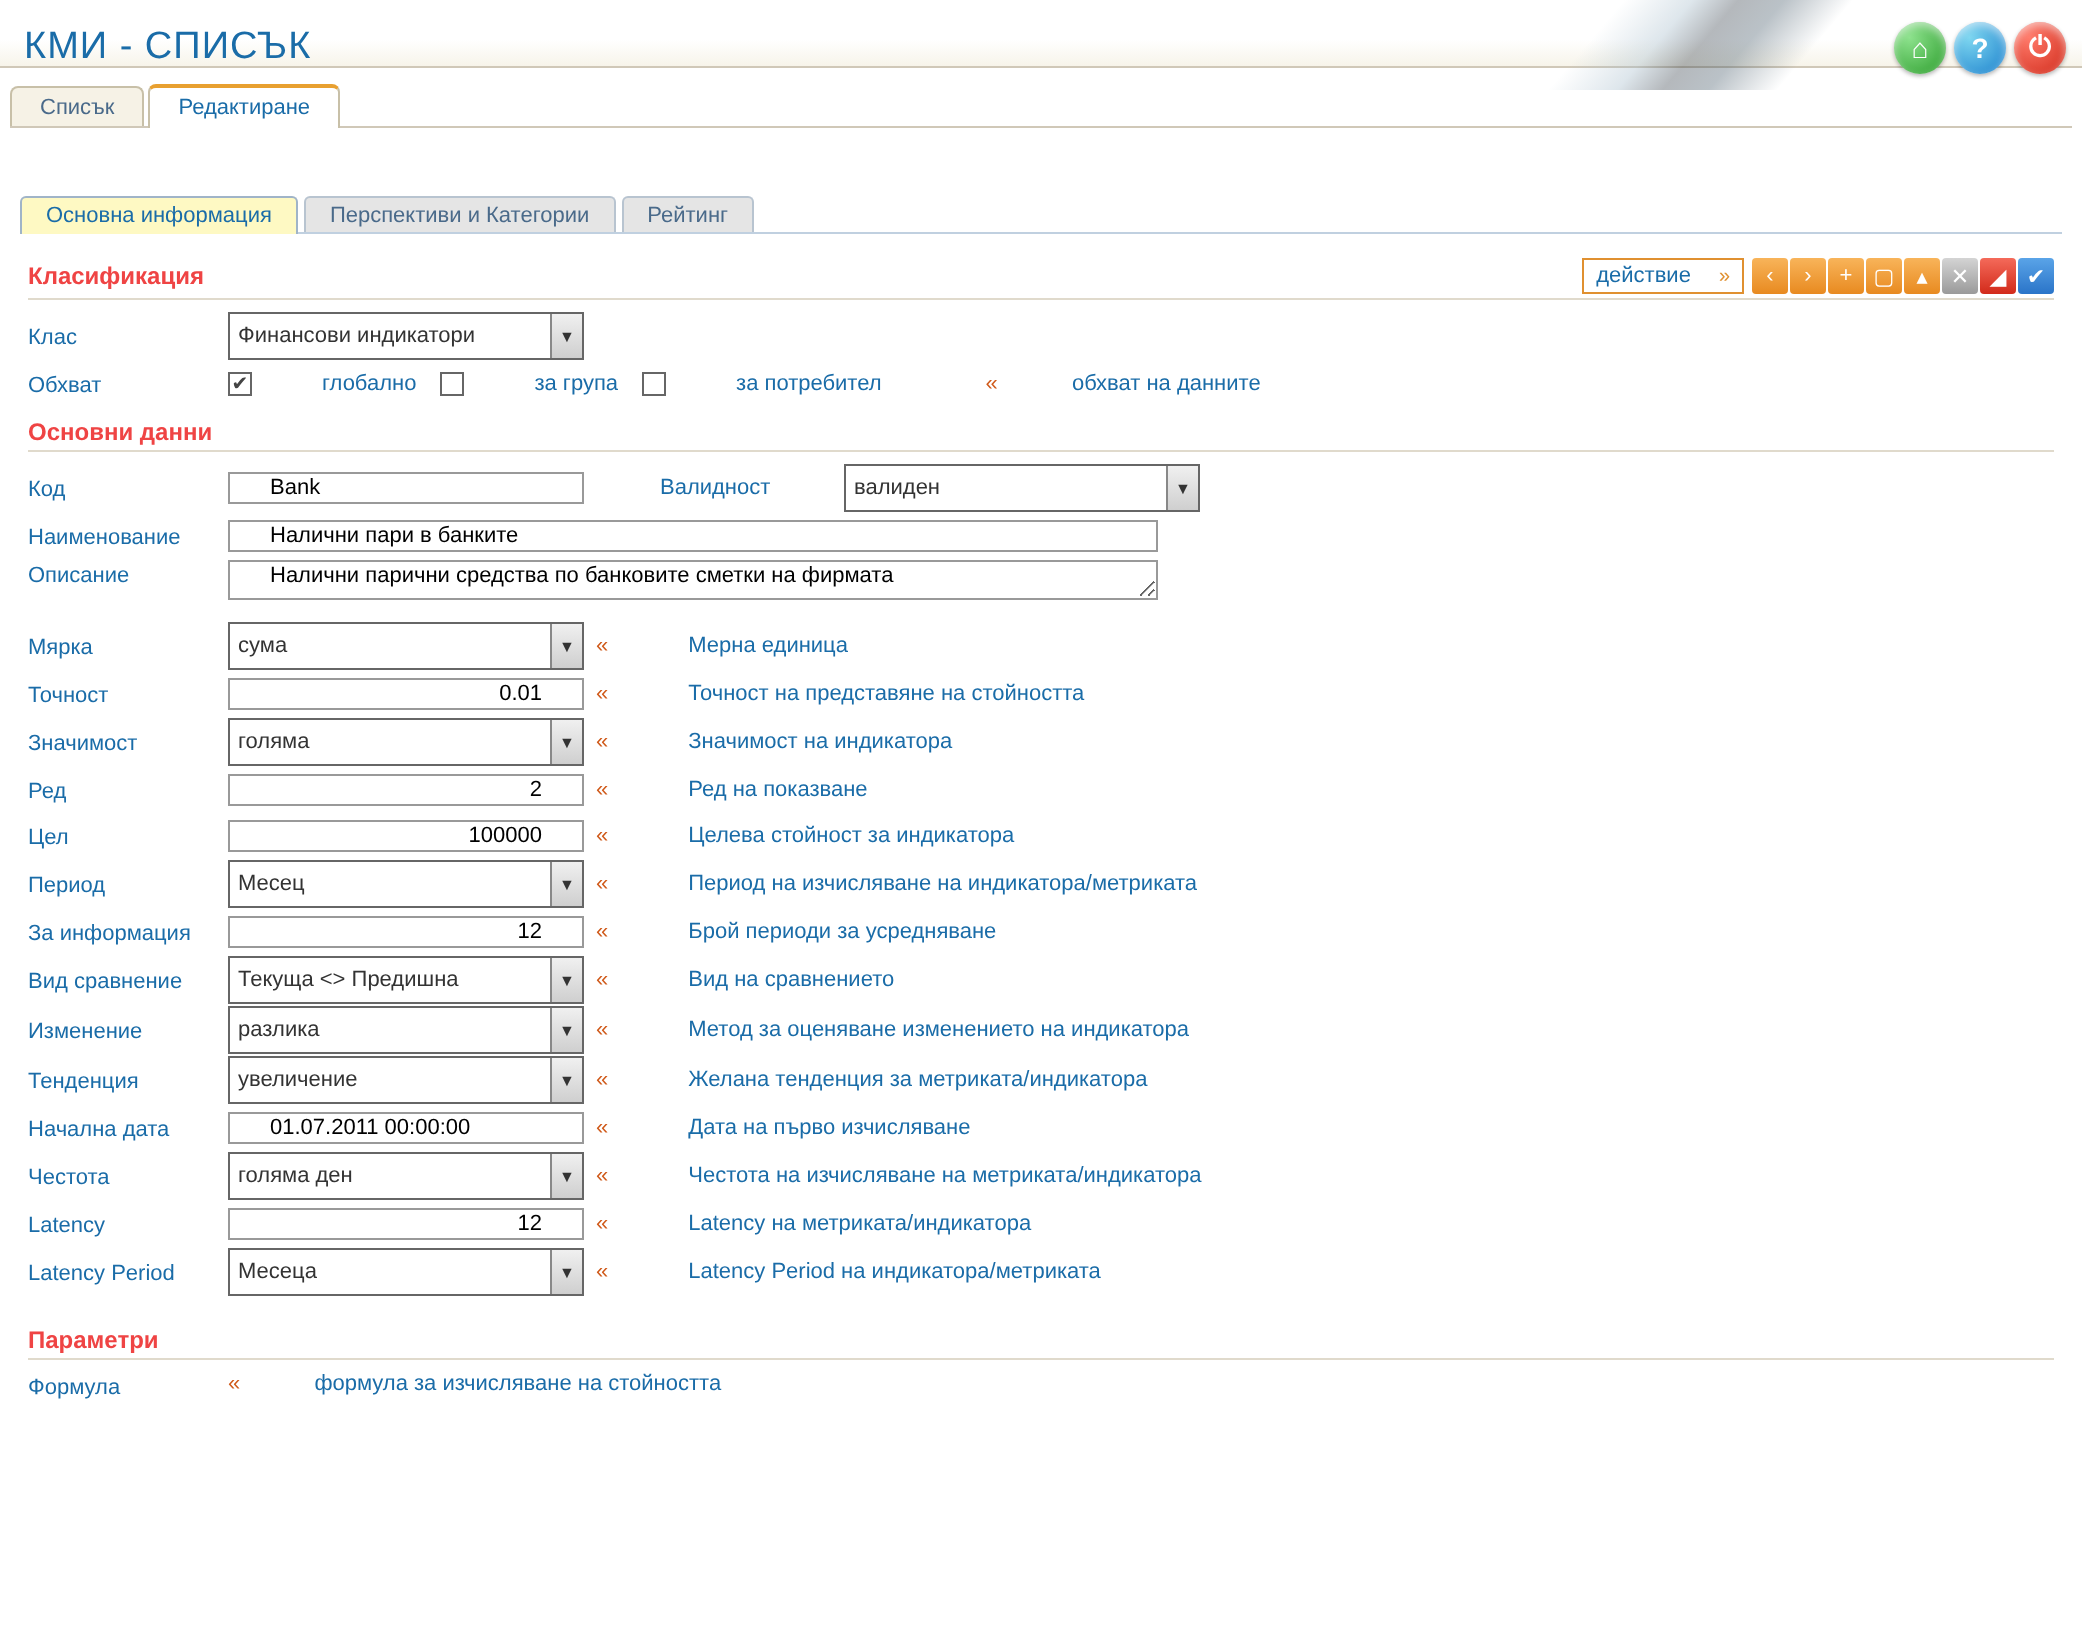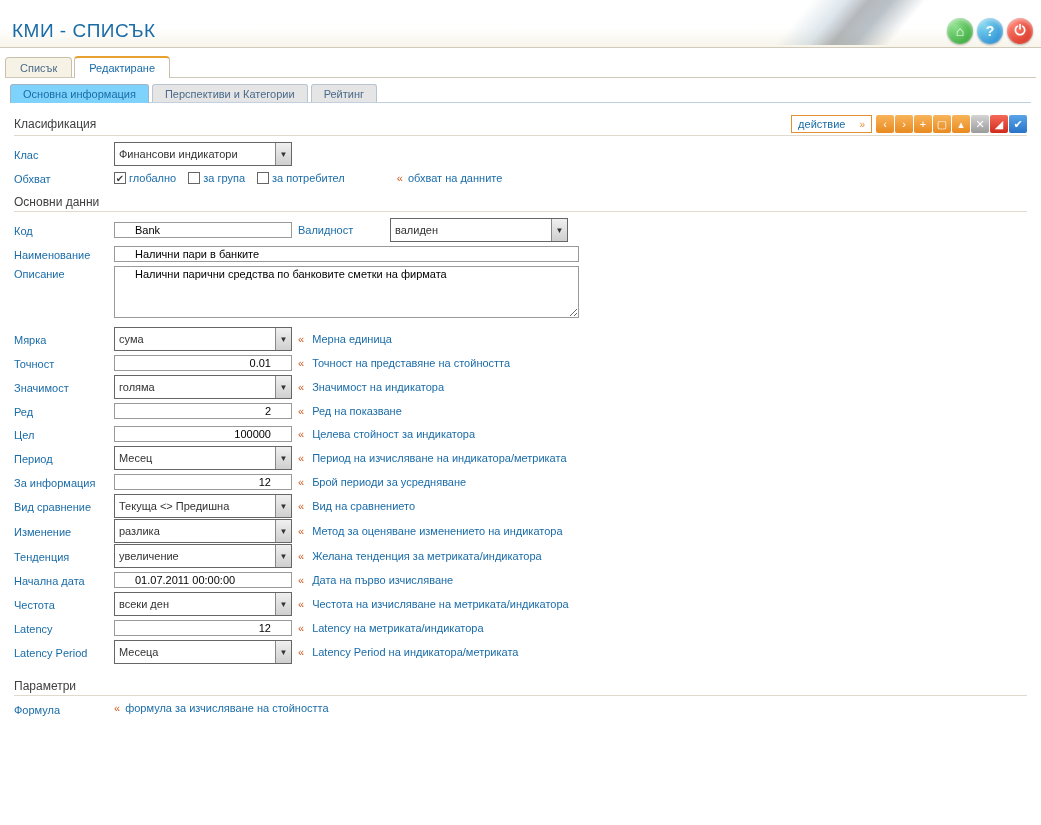--- a/index.html
+++ b/index.html
@@ -5,21 +5,21 @@
   * { box-sizing: border-box; }
   body {
     margin: 0;
     font-family: Tahoma, Arial, sans-serif;
     font-size: 11px;
     background: #fff;
     color: #333;
     width: 1041px;
   }
   .header {
-    height: 48px;
+    height: 34px;
     display: flex;
     align-items: center;
     justify-content: space-between;
     padding: 14px 8px 0 12px;
     border-bottom: 1px solid #d0c8b8;
     background: linear-gradient(to bottom, #fff 60%, #f7f4ea);
     position: relative;
   }
   .header-deco {
     position: absolute;
@@ -92,40 +92,41 @@
     padding: 3px 12px 2px;
     border: 1px solid #b8c4d0;
     border-bottom: none;
     border-radius: 3px 3px 0 0;
     margin-right: 3px;
     background: #e5e5e5;
     color: #4a6a8a;
     cursor: pointer;
   }
   .sub-tab.active {
-    background: #7dd3fc;
+    background: #fef9c3;
     border-color: #a0b4c8;
     color: #1a6ca8;
     margin-bottom: -1px;
     padding-bottom: 3px;
+    margin-top: 28px;
   }
   .content {
     padding: 6px 14px 20px 14px;
   }
   .section-bar {
     display: flex;
     justify-content: space-between;
     align-items: center;
     border-bottom: 1px solid #e0dacc;
     margin: 6px 0 6px 0;
     padding-bottom: 2px;
   }
   .section-title {
-    color: #404040;
-    font-weight: normal;
+    color: #ef4444;
+    font-weight: bold;
     font-size: 12px;
   }
   .action-area {
     display: flex;
     align-items: center;
     gap: 4px;
   }
   .action-select {
     border: 1px solid #e09030;
     background: #fff;
@@ -199,20 +200,21 @@
     background: linear-gradient(#f0f0f0,#cfcfcf);
     border-left: 1px solid #888;
     display: flex;
     align-items: center;
     justify-content: center;
     font-size: 8px;
     color: #333;
   }
   .hint {
     color: #1a6ca8;
+    margin-left: 32px;
   }
   .hint-prefix {
     color: #d05a1a;
     margin-right: 2px;
   }
   .chk {
     width: 12px;
     height: 12px;
     border: 1px solid #666;
     background: #fff;
@@ -228,21 +230,21 @@
   .right-align input { text-align: right; }
   textarea.formula {
     width: 465px;
     height: 148px;
     font-family: "Courier New", monospace;
     font-size: 12px;
     resize: both;
   }
   textarea.desc {
     width: 465px;
-    height: 52px;
+    height: 20px;
     resize: both;
   }
 </style>
 </head>
 <body>
 
 <div class="header">
   <div class="header-title">КМИ - СПИСЪК</div>
   <div class="header-deco"></div>
   <div class="header-icons">
@@ -465,21 +467,21 @@
       <input type="text" class="w178" value="01.07.2011 00:00:00" style="">
       <span class="hint-prefix">«</span>
       <span class="hint">Дата на първо изчисляване</span>
     </div>
   </div>
 
   <div class="form-row">
     <div class="col-label">Честота</div>
     <div class="col-field">
       <div class="select-like w178">
-        <span>всеки ден</span>
+        <span>голяма ден</span>
         <span class="dd">▼</span>
       </div>
       <span class="hint-prefix">«</span>
       <span class="hint">Честота на изчисляване на метриката/индикатора</span>
     </div>
   </div>
 
   <div class="form-row right-align">
     <div class="col-label">Latency</div>
     <div class="col-field">

